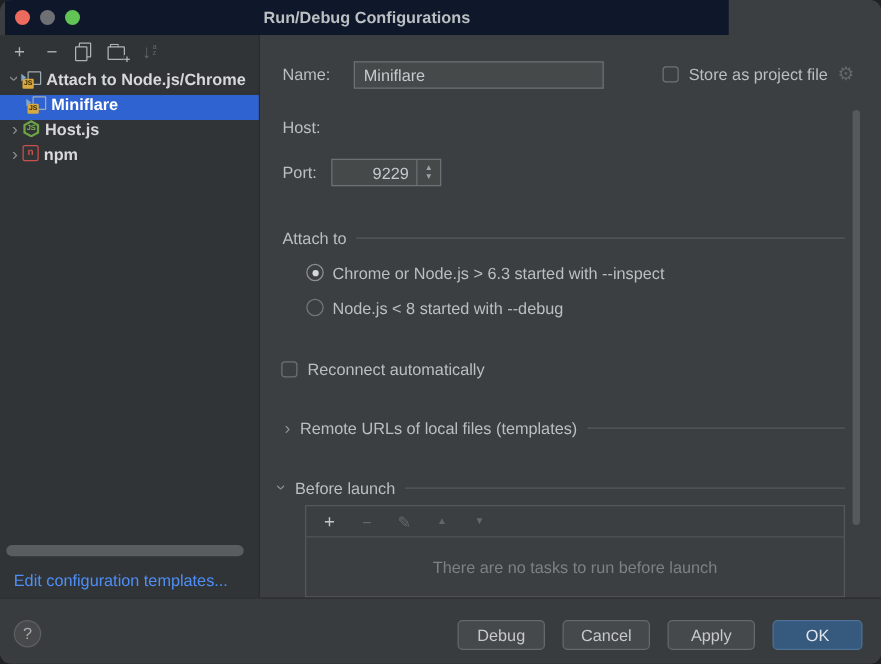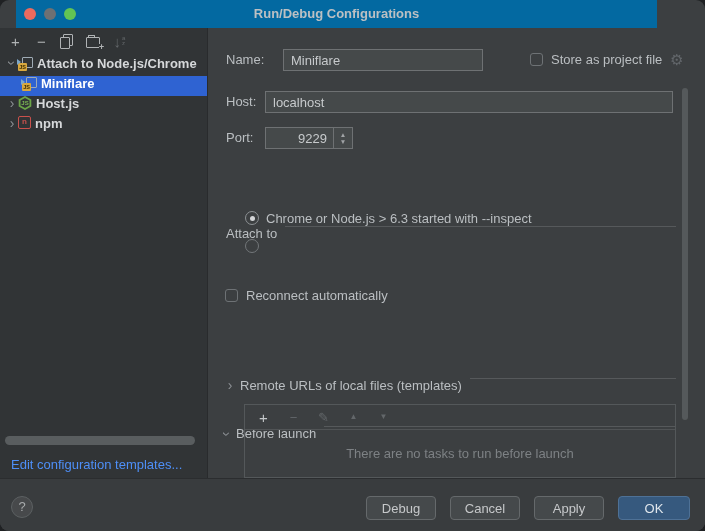--- a/index.html
+++ b/index.html
@@ -1,20 +1,20 @@
 <!DOCTYPE html>
 <html><head>
 <meta charset="utf-8">
 <style>
   html,body{margin:0;padding:0;background:#1f2123;font-family:"Liberation Sans",sans-serif;}
   *{box-sizing:border-box;}
   .dialog{position:relative;width:705px;height:531px;background:#3c3f41;border-radius:9px;overflow:hidden;color:#bbbfc2;font-size:13px;}
 
   
-  .titlebar{position:absolute;left:16px;top:0;width:641px;height:28px;background:#0369a1;}
+  .titlebar{position:absolute;left:4px;top:0;width:579px;height:28px;background:#0f172a;}
   .tl{position:absolute;top:8px;width:12px;height:12px;border-radius:50%;}
   .tl.red{left:8px;background:#ec6a5e;}
   .tl.gray{left:28px;background:#6e7073;}
   .tl.green{left:48px;background:#62c454;}
   .win-title{position:absolute;left:0;right:0;top:6px;text-align:center;font-weight:bold;color:#bcc0c3;font-size:13px;}
 
   
   .sidebar{position:absolute;left:0;top:28px;width:208px;height:450px;background:#313436;border-right:1px solid #292b2d;overflow:hidden;}
   .side-toolbar{position:absolute;left:0;top:0;width:100%;height:26px;display:flex;align-items:center;padding-left:7px;gap:9px;}
   .tb-icon{width:17px;height:17px;display:flex;align-items:center;justify-content:center;color:#b0b3b5;font-size:15px;line-height:1;}
@@ -56,21 +56,21 @@
   .field{position:absolute;background:#45494a;border:1px solid #6e7173;color:#c7cacc;font-size:13px;padding:0 7px;font-family:"Liberation Sans",sans-serif;outline:none;}
   .name-field{left:75px;top:21px;width:200px;height:22px;}
   .host-field{left:57px;top:63px;width:408px;height:22px;}
   .port-wrap{position:absolute;left:57px;top:99px;width:88px;height:22px;background:#45494a;border:1px solid #6e7173;display:flex;justify-content:flex-end;}
   .port-input{flex:1;background:transparent;border:none;color:#c7cacc;font-size:13px;text-align:right;padding-right:6px;width:66px;outline:none;font-family:"Liberation Sans",sans-serif;}
   .stepper{width:19px;border-left:1px solid #6e7173;display:flex;flex-direction:column;align-items:center;justify-content:center;gap:1px;color:#a0a3a6;font-size:6.5px;line-height:6px;cursor:pointer;}
 
   .checkbox{position:absolute;width:13px;height:13px;border:1px solid #6e7275;border-radius:3px;background:transparent;}
   .gear{position:absolute;color:#62666a;font-size:15px;line-height:15px;}
 
-  .sect{position:absolute;display:flex;height:16px;margin-top:44px;}
+  .sect{position:absolute;display:flex;align-items:center;height:16px;}
   .sect .line{flex:1;height:1px;background:#56595b;margin-left:8px;}
   .sect .sect-label{margin-left:4px;}
 
   .radio-row{position:absolute;display:flex;align-items:center;gap:7px;height:16px;cursor:default;}
   .radio{width:14px;height:14px;border-radius:50%;border:1px solid #73777a;position:relative;flex:0 0 14px;}
   .radio.on{border-color:#8d9194;}
   .radio.on::after{content:"";position:absolute;left:4px;top:4px;width:5px;height:5px;border-radius:50%;background:#d4d6d8;}
 
   .check-row{position:absolute;display:flex;align-items:center;gap:8px;height:16px;}
   .check-row .cbx{width:13px;height:13px;border:1px solid #6e7275;border-radius:3px;flex:0 0 13px;}
@@ -157,21 +157,20 @@
   <div class="main">
 
     <span class="lbl" style="left:18px;top:24px;">Name:</span>
     <input class="field name-field" type="text" value="Miniflare" style="">
 
     <span class="checkbox" style="left:322px;top:25px;"></span>
     <span class="lbl" style="left:343px;top:24px;">Store as project file</span>
     <span class="gear" style="left:462px;top:24px;">⚙</span>
 
     <span class="lbl" style="left:18px;top:66px;">Host:</span>
-    <input class="field host-field" type="text" value="localhost" style="">
 
     <span class="lbl" style="left:18px;top:102px;">Port:</span>
     <div class="port-wrap">
       <input class="port-input" type="text" value="9229" style="">
       <div class="stepper">
         <span>▲</span>
         <span>▼</span>
       </div>
     </div>
 
@@ -179,20 +178,21 @@
       <span>Attach to</span>
       <span class="line"></span>
     </div>
 
     <div class="radio-row" style="left:37px;top:182px;">
       <span class="radio on"></span>
       <span>Chrome or Node.js &gt; 6.3 started with --inspect</span>
     </div>
     <div class="radio-row" style="left:37px;top:210px;">
       <span class="radio"></span>
+      <span>Node.js &lt; 8 started with --debug</span>
     </div>
 
     <div class="check-row" style="left:17px;top:259px;">
       <span class="cbx"></span>
       <span>Reconnect automatically</span>
     </div>
 
     <div class="sect" style="left:16px;top:306px;right:29px;">
       <span class="chev" style="margin-left:0;">›</span>
       <span class="sect-label">Remote URLs of local files (templates)</span>

